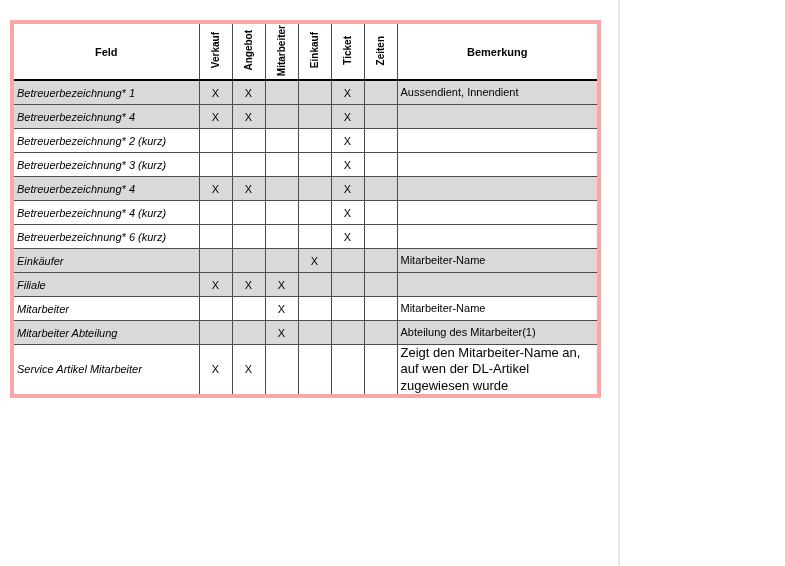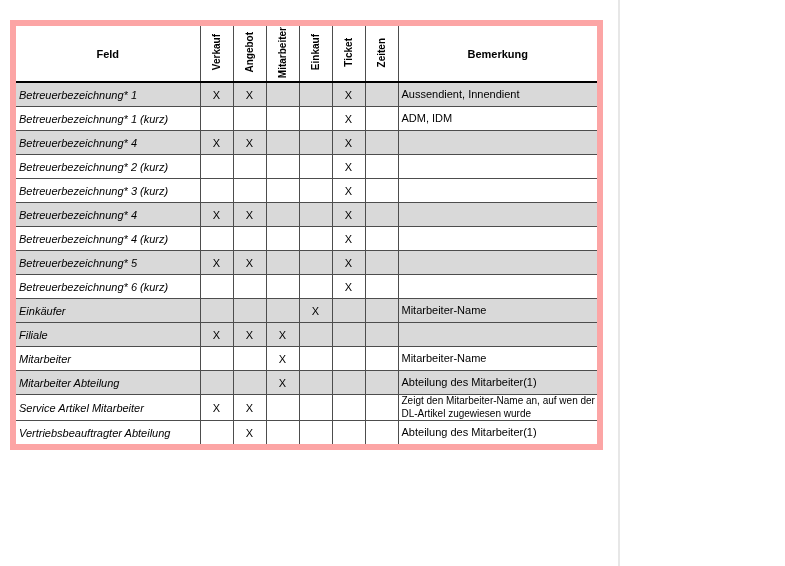--- a/index.html
+++ b/index.html
@@ -20,21 +20,21 @@
     height: 566px;
     background: #e7e7e7;
   }
   table.matrix {
     position: absolute;
     left: 10px;
     top: 20px;
     width: 588px;
     border-collapse: collapse;
     table-layout: fixed;
-    border: 6px solid #fca5a5;
+    border: 4px solid #fca5a5;
   }
   .col-feld { width: 187px; }
   .col-mark { width: 33px; }
   .col-bem  { width: 202px; }
   th, td {
     border: 1px solid #4d4d4d;
     overflow: hidden;
   }
   thead th {
     border-bottom: 2px solid #000;
@@ -57,21 +57,21 @@
   }
   tbody td {
     height: 23px;
     font-size: 11px;
     vertical-align: middle;
     padding: 0 2px 0 3px;
   }
   tbody td.feld { white-space: nowrap; font-style: italic; }
   tbody td.mark { text-align: center; padding: 0; }
   tbody td.bem  { white-space: normal; line-height: 1.1; }
-  tbody td.bem.small { font-size: 10px; line-height: 1.25; }
+  tbody td.bem.small { font-size: 13px; line-height: 1.25; }
   tr.shaded td { background: #d9d9d9; }
 </style>
 </head>
 <body>
 
 <div class="page">
   <div class="page-edge"></div>
   <table class="matrix">
     <colgroup>
         <col class="col-feld">
@@ -99,30 +99,20 @@
         <tr class="shaded">
           <td class="feld">Betreuerbezeichnung* 1</td>
           <td class="mark">X</td>
           <td class="mark">X</td>
           <td class="mark"></td>
           <td class="mark"></td>
           <td class="mark">X</td>
           <td class="mark"></td>
           <td class="bem">Aussendient, Innendient</td>
         </tr>
-        <tr>
-          <td class="feld">Betreuerbezeichnung* 1 (kurz)</td>
-          <td class="mark"></td>
-          <td class="mark"></td>
-          <td class="mark"></td>
-          <td class="mark"></td>
-          <td class="mark">X</td>
-          <td class="mark"></td>
-          <td class="bem">ADM, IDM</td>
-        </tr>
         <tr class="shaded">
           <td class="feld">Betreuerbezeichnung* 4</td>
           <td class="mark">X</td>
           <td class="mark">X</td>
           <td class="mark"></td>
           <td class="mark"></td>
           <td class="mark">X</td>
           <td class="mark"></td>
           <td class="bem"></td>
         </tr>
@@ -159,30 +149,20 @@
         <tr>
           <td class="feld">Betreuerbezeichnung* 4 (kurz)</td>
           <td class="mark"></td>
           <td class="mark"></td>
           <td class="mark"></td>
           <td class="mark"></td>
           <td class="mark">X</td>
           <td class="mark"></td>
           <td class="bem"></td>
         </tr>
-        <tr class="shaded">
-          <td class="feld">Betreuerbezeichnung* 5</td>
-          <td class="mark">X</td>
-          <td class="mark">X</td>
-          <td class="mark"></td>
-          <td class="mark"></td>
-          <td class="mark">X</td>
-          <td class="mark"></td>
-          <td class="bem"></td>
-        </tr>
         <tr>
           <td class="feld">Betreuerbezeichnung* 6 (kurz)</td>
           <td class="mark"></td>
           <td class="mark"></td>
           <td class="mark"></td>
           <td class="mark"></td>
           <td class="mark">X</td>
           <td class="mark"></td>
           <td class="bem"></td>
         </tr>
@@ -228,26 +208,16 @@
         </tr>
         <tr>
           <td class="feld">Service Artikel Mitarbeiter</td>
           <td class="mark">X</td>
           <td class="mark">X</td>
           <td class="mark"></td>
           <td class="mark"></td>
           <td class="mark"></td>
           <td class="mark"></td>
           <td class="bem small">Zeigt den Mitarbeiter-Name an, auf wen der DL-Artikel zugewiesen wurde</td>
-        </tr>
-        <tr>
-          <td class="feld">Vertriebsbeauftragter Abteilung</td>
-          <td class="mark"></td>
-          <td class="mark">X</td>
-          <td class="mark"></td>
-          <td class="mark"></td>
-          <td class="mark"></td>
-          <td class="mark"></td>
-          <td class="bem">Abteilung des Mitarbeiter(1)</td>
         </tr>
       </tbody>
   </table>
 </div>
 
 </body></html>

